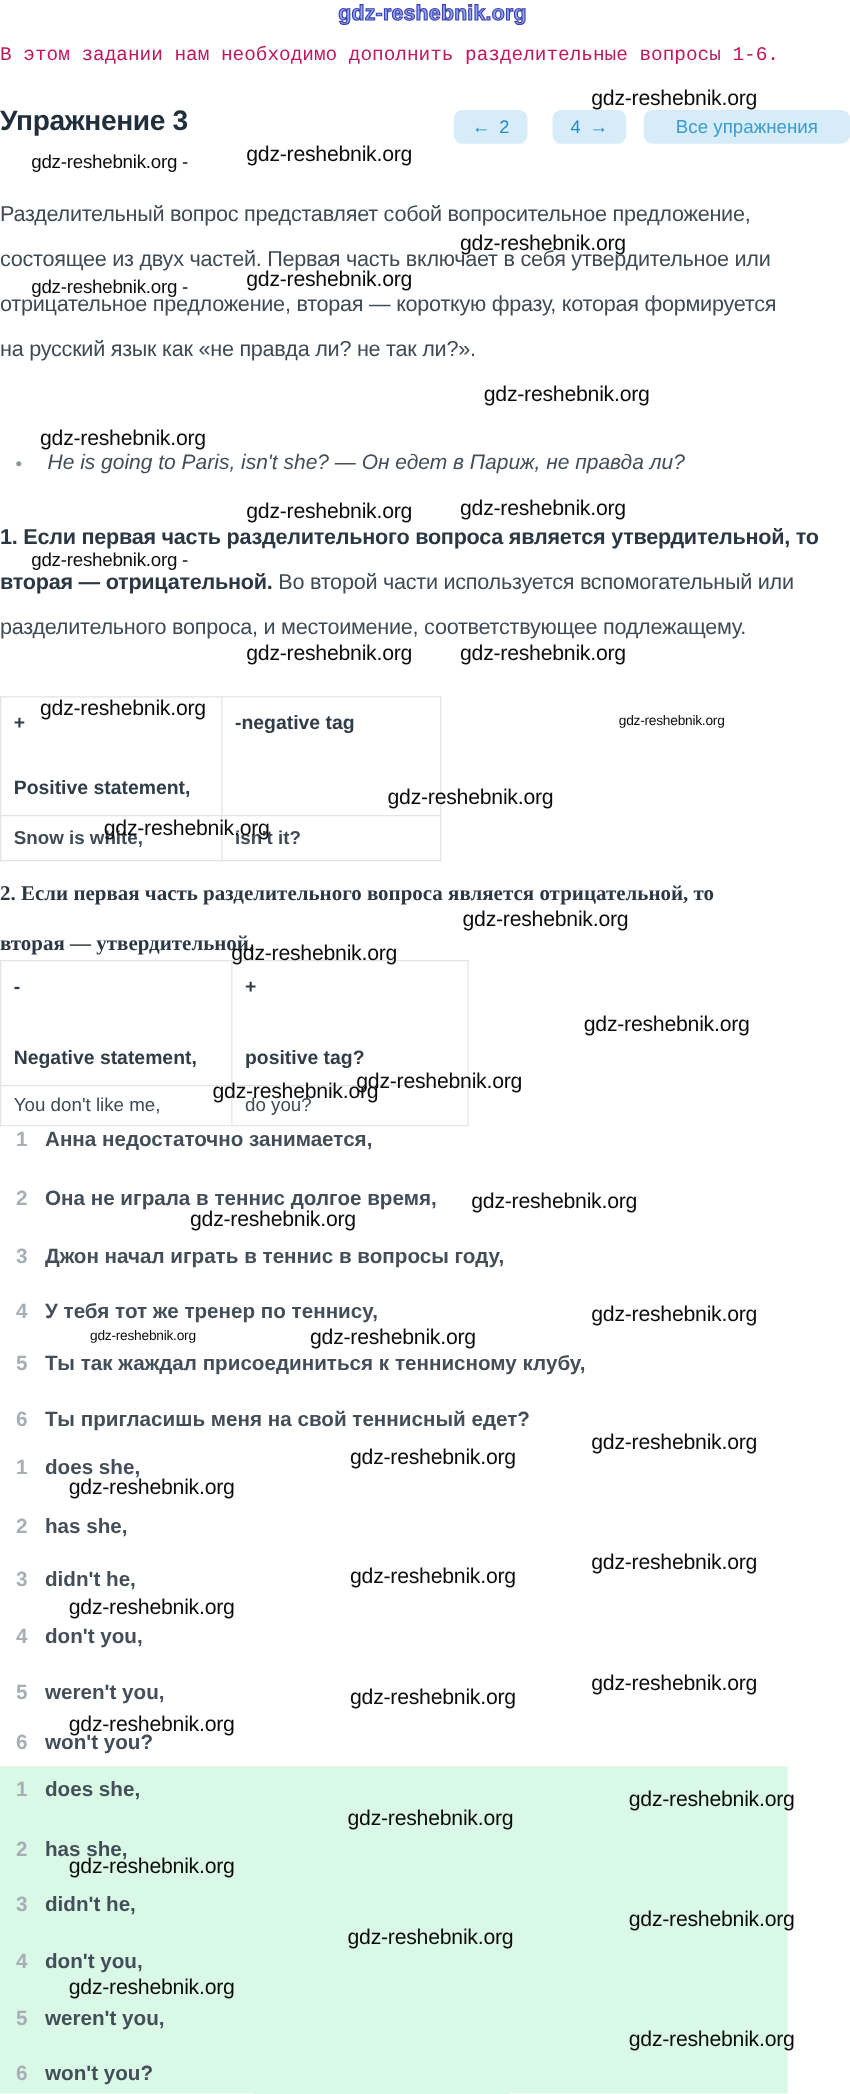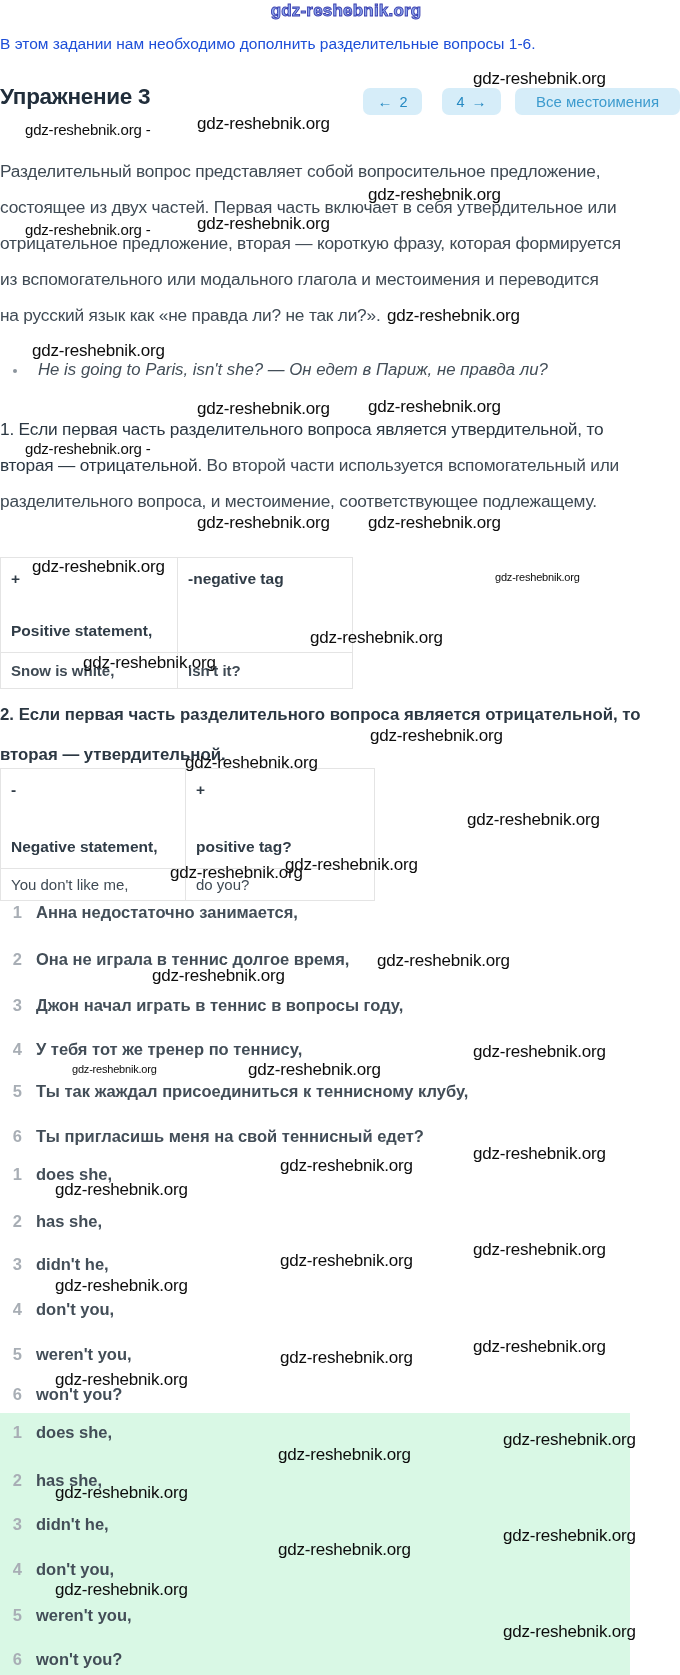--- a/index.html
+++ b/index.html
@@ -10,39 +10,39 @@
 
   
   .wm{position:absolute;color:#0c0c0c;font-size:17px;letter-spacing:-0.2px;white-space:nowrap;
       font-family:"Liberation Sans",sans-serif;z-index:30;}
   .wm.small{font-size:11px;}
   .wm.dash{font-size:15px;}
   .wm-top{position:absolute;left:0;right:0;top:1px;text-align:center;font-size:17px;font-weight:bold;
       color:#8ea6ec;-webkit-text-stroke:0.9px #3a3fae;letter-spacing:0.2px;z-index:30;}
 
   
-  .intro{left:0;top:35px;font-size:15.5px;color:#1d4ed8;}
+  .intro{left:0;top:35px;font-size:15.5px;color:#be185d;font-family:Liberation Mono, monospace;}
   .page-title{left:0;top:84px;font-size:22.5px;font-weight:bold;color:#212e3b;letter-spacing:-0.3px;}
   .nav-btn{position:absolute;top:88px;height:27px;background:#d6edf9;border:none;border-radius:7px;
       display:flex;align-items:center;justify-content:center;gap:7px;font-size:14.5px;color:#2589c2;
       font-family:"Liberation Sans",sans-serif;cursor:pointer;padding:0;}
   .nav-btn .arr{font-size:15px;color:#1f86c0;}
   #btn-prev{left:363px;width:59px;}
   #btn-next{left:442px;width:59px;}
   #btn-all{left:515px;width:165px;font-size:15px;color:#3d9bce;}
 
   
   .para{left:0;width:680px;}
   .para .ln{height:36px;line-height:36px;font-size:17.3px;white-space:nowrap;letter-spacing:-0.2px;}
   #para1{top:153px;}
   #para2{top:411px;}
-  .b{font-weight:normal;color:#2b3742;}
+  .b{font-weight:bold;color:#2b3742;}
   .example{left:38px;top:360px;font-size:16.8px;font-style:italic;color:#434e58;white-space:nowrap;}
   .bullet-dot{left:13px;top:369px;width:4px;height:4px;border-radius:50%;background:#8b949c;}
-  .rule2-l{left:0;font-size:16.8px;font-weight:bold;color:#2b3742;white-space:nowrap;}
+  .rule2-l{left:0;font-size:16.8px;font-weight:bold;color:#2b3742;white-space:nowrap;font-family:Liberation Serif, serif;}
 
   
   .gtable{position:absolute;border-collapse:collapse;z-index:5;}
   .gtable td{border:1px solid #e4e4e4;vertical-align:top;background:transparent;
       font-size:15px;color:#3f4a54;padding:12px 10px 12px 10px;}
   .gtable .hcell{font-weight:bold;color:#303c47;font-size:15.5px;}
   .hflex{display:flex;flex-direction:column;justify-content:space-between;height:100%;box-sizing:border-box;}
   #table1{left:0;top:557px;}
   #table1 td:nth-child(1){width:156px;}
   #table1 td:nth-child(2){width:154px;}
@@ -71,27 +71,26 @@
 
   <div class="abs page-title nowrap">Упражнение 3</div>
   <button class="nav-btn" id="btn-prev">
     <span class="arr">←</span>
     <span>2</span>
   </button>
   <button class="nav-btn" id="btn-next">
     <span>4</span>
     <span class="arr">→</span>
   </button>
-  <button class="nav-btn" id="btn-all">Все местоимения</button>
+  <button class="nav-btn" id="btn-all">Все упражнения</button>
 
   <div class="abs para" id="para1">
     <div class="ln">Разделительный вопрос представляет собой вопросительное предложение,</div>
     <div class="ln">состоящее из двух частей. Первая часть включает в себя утвердительное или</div>
     <div class="ln">отрицательное предложение, вторая — короткую фразу, которая формируется</div>
-    <div class="ln">из вспомогательного или модального глагола и местоимения и переводится</div>
     <div class="ln">на русский язык как «не правда ли? не так ли?».</div>
   </div>
 
   <div class="abs bullet-dot"></div>
   <div class="abs example">He is going to Paris, isn't she? — Он едет в Париж, не правда ли?</div>
 
   <div class="abs para" id="para2">
     <div class="ln b">1. Если первая часть разделительного вопроса является утвердительной, то</div>
     <div class="ln"><span class="b">вторая — отрицательной.</span><span> Во второй части используется вспомогательный или</span></div>
     <div class="ln">разделительного вопроса, и местоимение, соответствующее подлежащему.</div>

